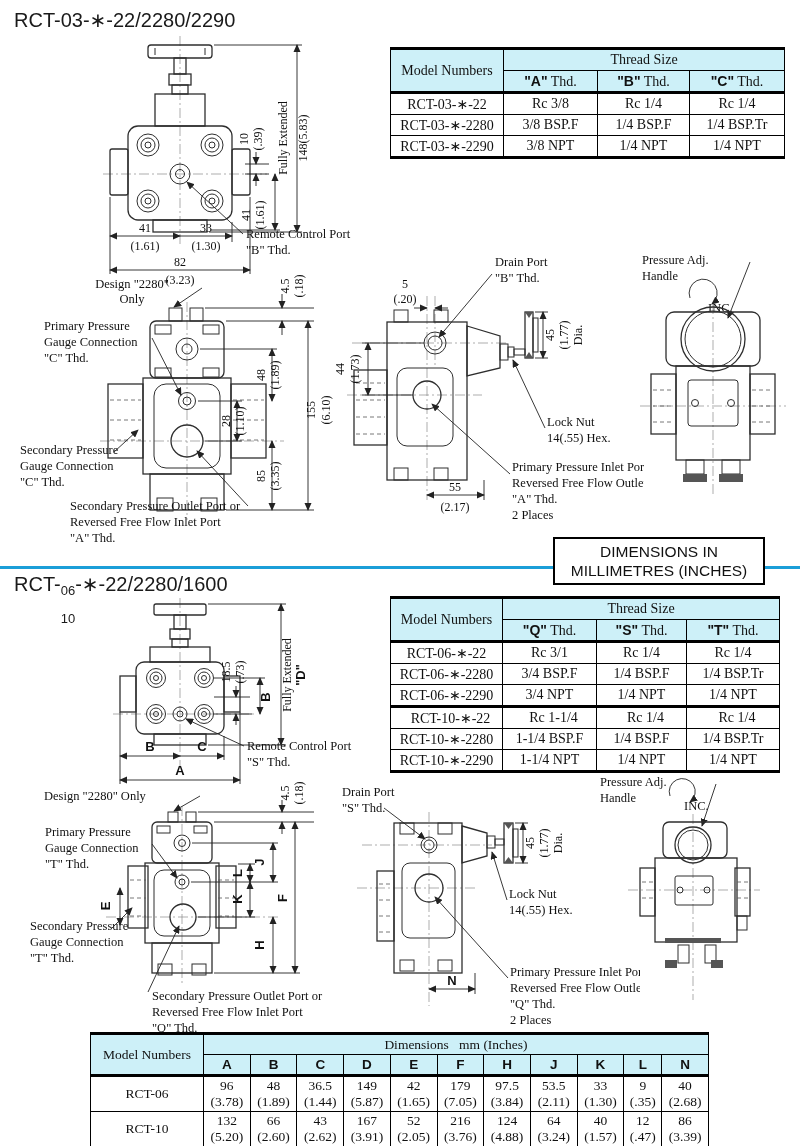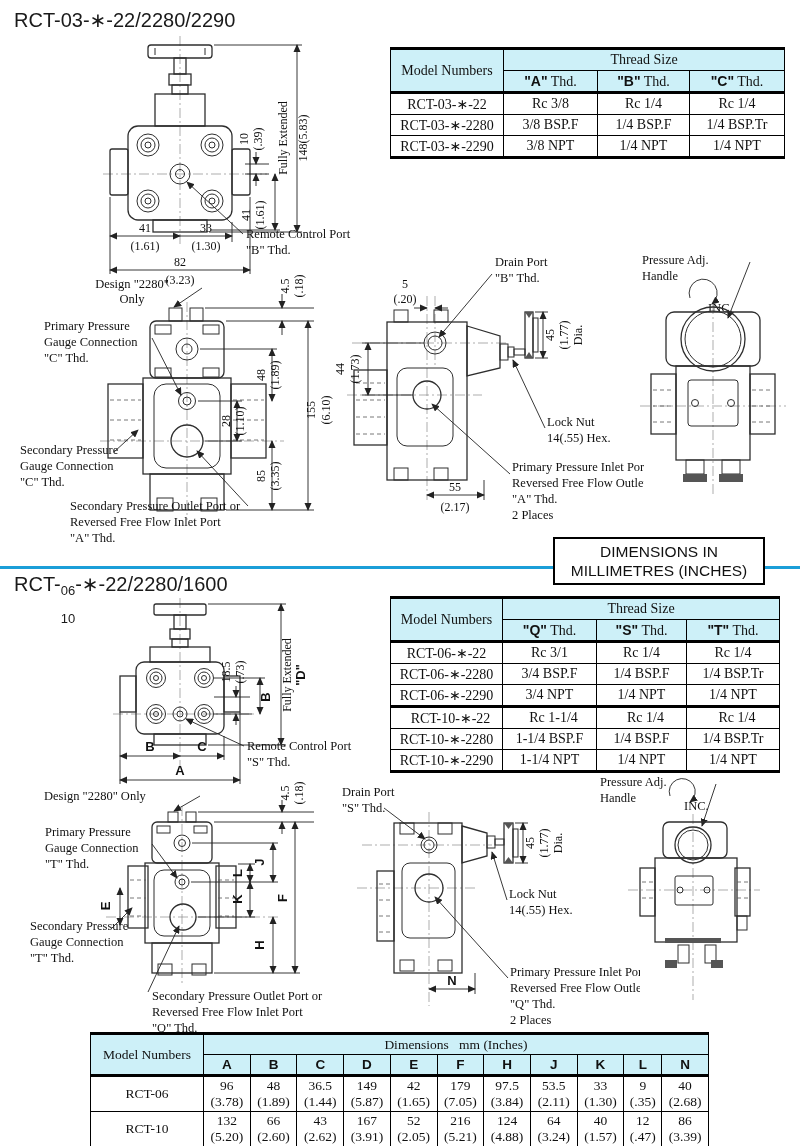--- a/index.html
+++ b/index.html
@@ -715,21 +715,21 @@
       <td>
             <div>167</div>
             <div>(3.91)</div>
           </td>
       <td>
             <div>52</div>
             <div>(2.05)</div>
           </td>
       <td>
             <div>216</div>
-            <div>(5.21)</div>
+            <div>(3.76)</div>
           </td>
       <td>
             <div>124</div>
             <div>(4.88)</div>
           </td>
       <td>
             <div>64</div>
             <div>(3.24)</div>
           </td>
       <td>

